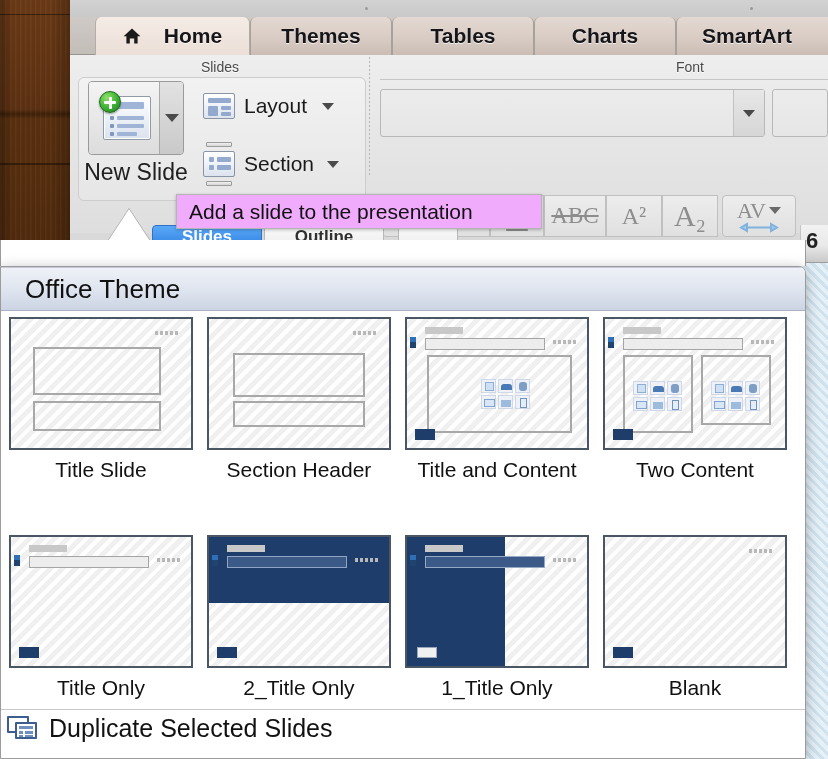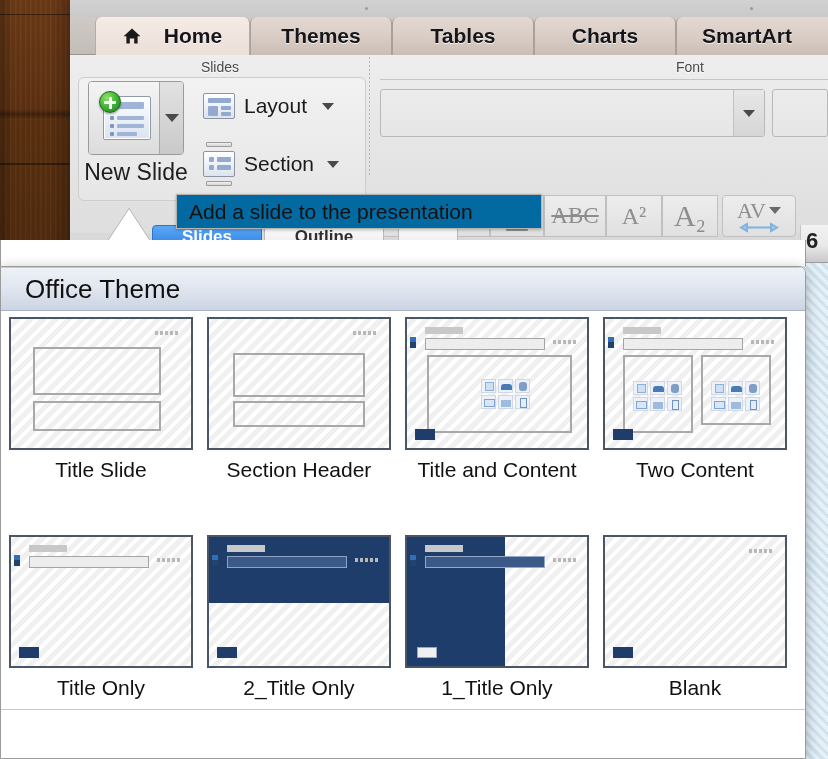--- a/index.html
+++ b/index.html
@@ -264,21 +264,21 @@
   .dup-front {
     position:absolute; left:8px; top:6px; width:22px; height:17px;
     border:2px solid #3c5d8f; background:#fff; border-radius:1px;
   }
   .dup-front b { position:absolute; background:#6f8fc0; display:block; }
   .dup-label { margin-left:10px; font-size:25px; color:#111; }
 
   
   .tooltip {
     position:absolute; left:176px; top:194px; width:366px; height:35px;
-    background:#0369a1; border:1px solid #b4b4b4;
+    background:#f0abfc; border:1px solid #b4b4b4;
     box-shadow:0 1px 3px rgba(0,0,0,.25);
     display:flex; align-items:center;
     z-index:6;
   }
   .tooltip span { margin-left:12px; font-size:21px; color:#111; }
 </style>
 </head>
 <body>
 
 <div id="root">
@@ -594,15 +594,28 @@
           <div class="tiny-date" style="right:12px;top:12px"></div>
           <div class="tiny-foot" style="left:8px;bottom:8px"></div>
         </div>
         <div class="caption" style="left:-8px;top:139px">Blank</div>
       </div>
 
     </div>
 
     <div class="dup-divider"></div>
 
+    <div class="duprow">
+      <span class="dup-icon">
+        <span class="dup-back"></span>
+        <span class="dup-front">
+          <b style="left:2px;top:2px;width:14px;height:3px"></b>
+          <b style="left:2px;top:7px;width:4px;height:3px"></b>
+          <b style="left:8px;top:7px;width:8px;height:3px"></b>
+          <b style="left:2px;top:11px;width:4px;height:2px"></b>
+          <b style="left:8px;top:11px;width:8px;height:2px"></b>
+        </span>
+      </span>
+      <span class="dup-label">Duplicate Selected Slides</span>
+    </div>
 
   </div>
 </div>
 
 </body></html>

